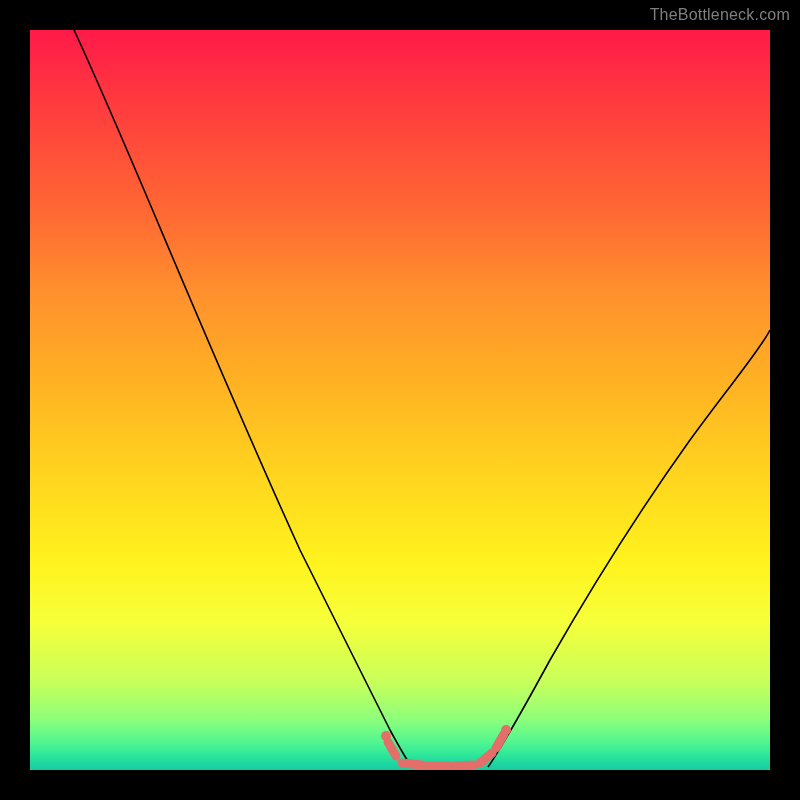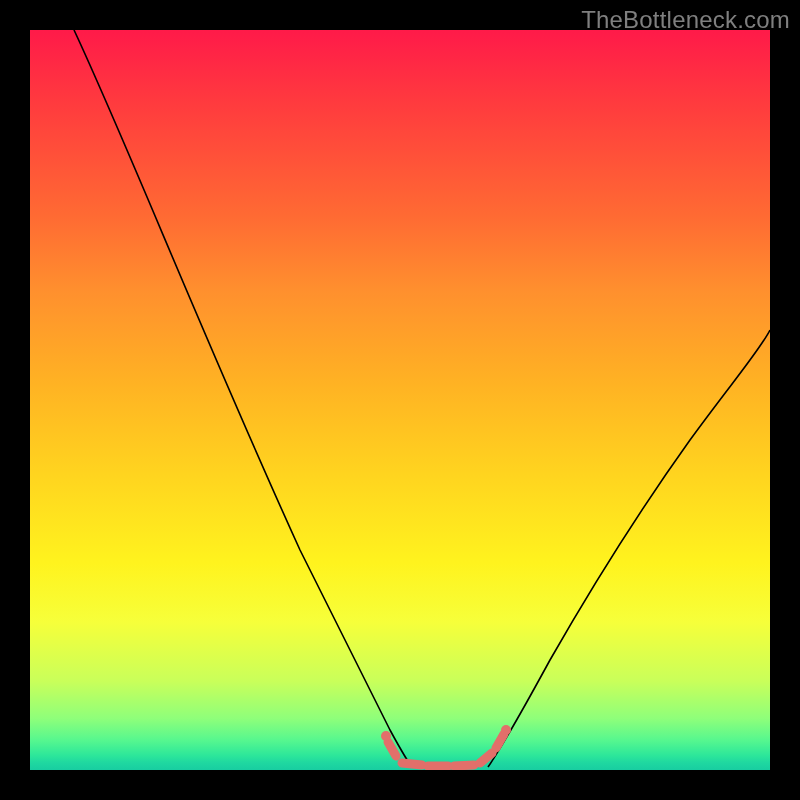--- a/index.html
+++ b/index.html
@@ -62,21 +62,21 @@
   .dash {
     stroke: #e26f6a;
     stroke-width: 9;
     stroke-linecap: round;
   }
   .watermark {
     position: absolute;
     top: 6px;
     right: 10px;
     color: #7f7f7f;
-    font-size: 24px;
+    font-size: 16px;
     letter-spacing: 0.2px;
     user-select: none;
   }
 </style>
 </head>
 <body>
 
 <div class="stage">
 
   <div class="plot">

